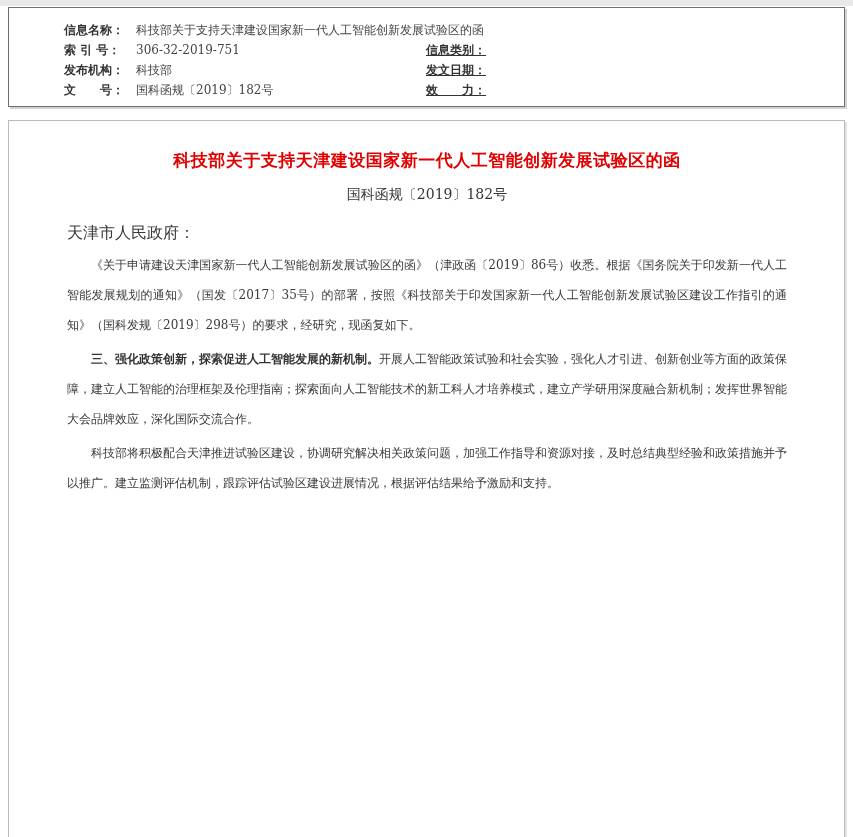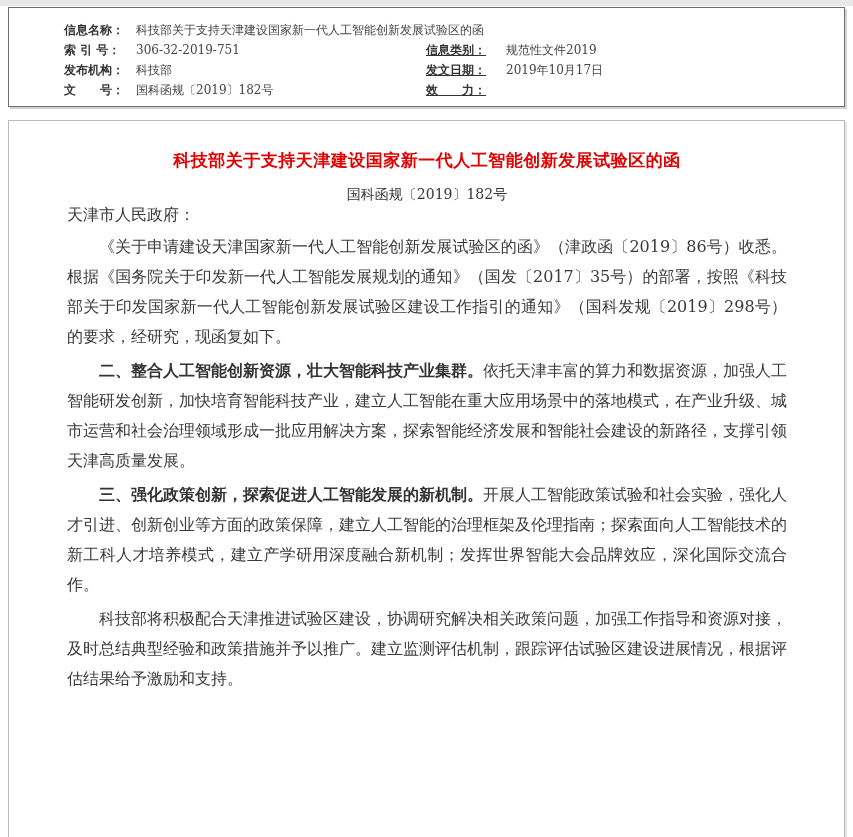--- a/index.html
+++ b/index.html
@@ -64,27 +64,28 @@
     letter-spacing: 0.5px;
   }
   .doc-number {
     margin-top: 16px;
     font-size: 14px;
     line-height: 15px;
     text-align: center;
     color: #333333;
   }
   .addressee {
+    margin-top: 18px;
     font-size: 16px;
     line-height: 26px;
     color: #3a3a3a;
   }
   .para {
     margin: 4px 0 0 0;
-    font-size: 16px;
+    font-size: 12px;
     line-height: 30px;
     text-align: justify;
     text-indent: 2em;
     color: #3a3a3a;
   }
   .para .lead {
     font-weight: bold;
     color: #333333;
   }
 </style>
@@ -95,43 +96,40 @@
 
 <div class="info-panel">
   <div class="info-row">
     <span class="info-label left">信息名称：</span>
     <span class="info-value wide">科技部关于支持天津建设国家新一代人工智能创新发展试验区的函</span>
   </div>
   <div class="info-row">
     <span class="info-label left">索 引 号：</span>
     <span class="info-value left">306-32-2019-751</span>
     <span class="info-label right">信息类别：</span>
-    <span class="info-value right">规范性文件2019</span>
   </div>
   <div class="info-row">
     <span class="info-label left">发布机构：</span>
     <span class="info-value left">科技部</span>
     <span class="info-label right">发文日期：</span>
-    <span class="info-value right">2019年10月17日</span>
   </div>
   <div class="info-row">
     <span class="info-label left">文　　号：</span>
     <span class="info-value left">国科函规〔2019〕182号</span>
     <span class="info-label right">效　　力：</span>
     <span class="info-value right"></span>
   </div>
 </div>
 
 <div class="doc-panel">
   <h1 class="doc-title">科技部关于支持天津建设国家新一代人工智能创新发展试验区的函</h1>
   <div class="doc-number">国科函规〔2019〕182号</div>
   <div class="addressee">天津市人民政府：</div>
 
   <p class="para"><span>《关于申请建设天津国家新一代人工智能创新发展试验区的函》（津政函〔2019〕86号）收悉。根据《国务院关于印发新一代人工智能发展规划的通知》（国发〔2017〕35号）的部署，按照《科技部关于印发国家新一代人工智能创新发展试验区建设工作指引的通知》（国科发规〔2019〕298号）的要求，经研究，现函复如下。</span></p>
 
 
-  <p class="para"><span class="lead">二、整合人工智能创新资源，壮大智能科技产业集群。</span><span>依托天津丰富的算力和数据资源，加强人工智能研发创新，加快培育智能科技产业，建立人工智能在重大应用场景中的落地模式，在产业升级、城市运营和社会治理领域形成一批应用解决方案，探索智能经济发展和智能社会建设的新路径，支撑引领天津高质量发展。</span></p>
 
   <p class="para"><span class="lead">三、强化政策创新，探索促进人工智能发展的新机制。</span><span>开展人工智能政策试验和社会实验，强化人才引进、创新创业等方面的政策保障，建立人工智能的治理框架及伦理指南；探索面向人工智能技术的新工科人才培养模式，建立产学研用深度融合新机制；发挥世界智能大会品牌效应，深化国际交流合作。</span></p>
 
   <p class="para"><span>科技部将积极配合天津推进试验区建设，协调研究解决相关政策问题，加强工作指导和资源对接，及时总结典型经验和政策措施并予以推广。建立监测评估机制，跟踪评估试验区建设进展情况，根据评估结果给予激励和支持。</span></p>
 
 </div>
 
 </body></html>

